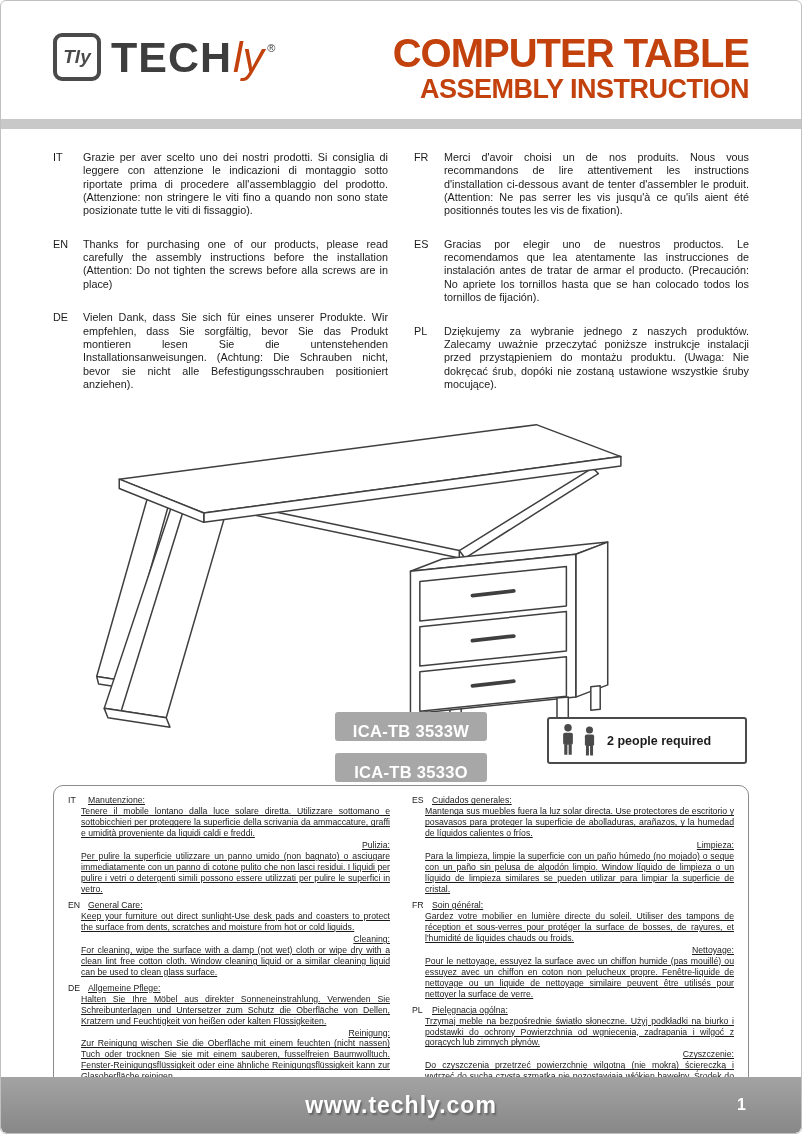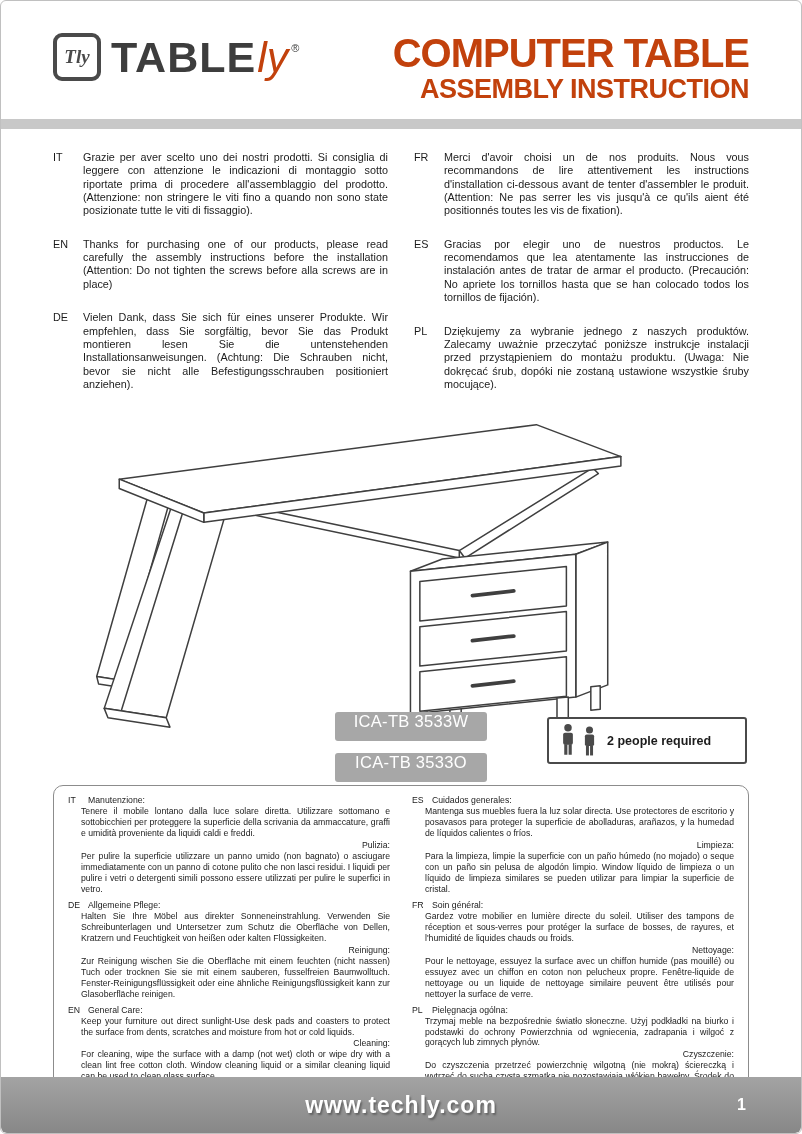--- a/index.html
+++ b/index.html
@@ -21,21 +21,21 @@
   
   .header {
     display: flex; justify-content: space-between; align-items: flex-start;
     padding: 32px 52px 0 52px;
   }
   .logo { display: flex; align-items: center; gap: 10px; color: #3d3d3d; }
   .logo-mark {
     width: 48px; height: 48px;
     border: 4px solid #4a4a4a; border-radius: 9px;
     display: flex; align-items: center; justify-content: center;
-    font-size: 19px; font-weight: bold; font-style: italic; color: #4a4a4a; font-family: Liberation Serif, serif;
+    font-size: 19px; font-weight: bold; font-style: italic; color: #4a4a4a;
   }
   .logo-word { display: flex; align-items: baseline; }
   .logo-tech { font-size: 43px; font-weight: bold; letter-spacing: 1px; line-height: 1; color: #3d3d3d; }
   .logo-ly { font-size: 43px; font-style: italic; line-height: 1; margin-left: 1px; color: #c2410c; }
   .logo-reg { font-size: 11px; vertical-align: top; position: relative; top: -20px; margin-left: 3px; }
   .titles { text-align: right; color: #c2410c; }
   .title1 { font-size: 40px; font-weight: bold; letter-spacing: -1px; line-height: 1.02; }
   .title2 { font-size: 27px; font-weight: bold; letter-spacing: -0.5px; line-height: 1.15; }
 
   .divider { height: 10px; background: #c8c8c8; margin-top: 14px; }
@@ -45,43 +45,43 @@
   .intro-col { flex: 1; min-width: 0; }
   .intro-item { display: flex; margin-bottom: 20px; }
   .intro-lang { flex: 0 0 30px; font-size: 10.8px; line-height: 1.24; }
   .intro-text { font-size: 10.8px; line-height: 1.24; text-align: justify; }
 
   
   .illustration { position: relative; margin: 4px 52px 0 52px; height: 368px; }
   .desk-svg { position: absolute; left: 8px; top: 0; }
   .model-label {
     position: absolute; left: 282px; width: 152px; height: 29px;
-    background: #a7a7a7; color: #fff; font-weight: normal; font-size: 16.5px;
-    display: flex; align-items: flex-start; justify-content: center;
+    background: #a7a7a7; color: #fff; font-weight: bold; font-size: 16.5px;
+    display: flex; align-items: flex-end; justify-content: center;
     border-radius: 3px; letter-spacing: 0.3px;
   }
   .model-label.m0 { top: 297px; }
   .model-label.m1 { top: 338px; }
   .people-box {
     position: absolute; right: 2px; top: 302px; width: 200px; height: 47px;
     border: 2.5px solid #4a4a4a; border-radius: 3px; background: #fff;
     display: flex; align-items: center; gap: 5px; padding: 0 10px;
   }
   .people-icons { display: flex; align-items: flex-end; gap: 4px; }
   .people-text { font-size: 12.5px; font-weight: bold; margin-left: 4px; }
 
   
   .care-box {
     margin: 2px 52px 0 52px;
     border: 1.5px solid #8c8c8c; border-radius: 10px;
     padding: 9px 14px 6px 14px;
     display: flex; gap: 22px;
   }
   .care-col { flex: 1; min-width: 0; }
-  .care-block { margin-bottom: 5px; font-size: 8.7px; line-height: 1.26; }
+  .care-block { margin-bottom: 5px; font-size: 8.7px; line-height: 1.26; text-decoration: underline; }
   .care-lang { display: inline-block; width: 20px; }
   .care-body { margin: 0 0 1px 13px; text-align: justify; }
   .care-sub { margin: 0 0 0 18px; text-align: right; }
 
   
   .footer {
     position: absolute; bottom: 0; left: 0; width: 100%; height: 56px;
     background: linear-gradient(#a3a3a3, #878787);
     border-radius: 0 0 6px 6px;
   }
@@ -99,21 +99,21 @@
 <body>
 
 <div class="page">
 
   <div class="header">
     <div class="logo">
       <span class="logo-mark">
         <span>Tly</span>
       </span>
       <span class="logo-word">
-        <span class="logo-tech">TABLE</span>
+        <span class="logo-tech">TECH</span>
         <span class="logo-ly">ly</span>
         <span class="logo-reg">®</span>
       </span>
     </div>
     <div class="titles">
       <div class="title1">COMPUTER TABLE</div>
       <div class="title2">ASSEMBLY INSTRUCTION</div>
     </div>
   </div>
 
@@ -219,34 +219,34 @@
       <div class="care-block">
         <div>
           <span class="care-lang">IT</span><span>Manutenzione:</span>
         </div>
         <p class="care-body">Tenere il mobile lontano dalla luce solare diretta. Utilizzare sottomano e sottobicchieri per proteggere la superficie della scrivania da ammaccature, graffi e umidità proveniente da liquidi caldi e freddi.</p>
         <p class="care-sub">Pulizia:</p>
         <p class="care-body">Per pulire la superficie utilizzare un panno umido (non bagnato) o asciugare immediatamente con un panno di cotone pulito che non lasci residui. I liquidi per pulire i vetri o detergenti simili possono essere utilizzati per pulire le superfici in vetro.</p>
       </div>
       <div class="care-block">
         <div>
+          <span class="care-lang">EN</span><span>General Care:</span>
+        </div>
+        <p class="care-body">Keep your furniture out direct sunlight-Use desk pads and coasters to protect the surface from dents, scratches and moisture from hot or cold liquids.</p>
+        <p class="care-sub">Cleaning:</p>
+        <p class="care-body">For cleaning, wipe the surface with a damp (not wet) cloth or wipe dry with a clean lint free cotton cloth. Window cleaning liquid or a similar cleaning liquid can be used to clean glass surface.</p>
+      </div>
+      <div class="care-block">
+        <div>
           <span class="care-lang">DE</span><span>Allgemeine Pflege:</span>
         </div>
         <p class="care-body">Halten Sie Ihre Möbel aus direkter Sonneneinstrahlung. Verwenden Sie Schreibunterlagen und Untersetzer zum Schutz die Oberfläche von Dellen, Kratzern und Feuchtigkeit von heißen oder kalten Flüssigkeiten.</p>
         <p class="care-sub">Reinigung:</p>
         <p class="care-body">Zur Reinigung wischen Sie die Oberfläche mit einem feuchten (nicht nassen) Tuch oder trocknen Sie sie mit einem sauberen, fusselfreien Baumwolltuch. Fenster-Reinigungsflüssigkeit oder eine ähnliche Reinigungsflüssigkeit kann zur Glasoberfläche reinigen.</p>
       </div>
-      <div class="care-block">
-        <div>
-          <span class="care-lang">EN</span><span>General Care:</span>
-        </div>
-        <p class="care-body">Keep your furniture out direct sunlight-Use desk pads and coasters to protect the surface from dents, scratches and moisture from hot or cold liquids.</p>
-        <p class="care-sub">Cleaning:</p>
-        <p class="care-body">For cleaning, wipe the surface with a damp (not wet) cloth or wipe dry with a clean lint free cotton cloth. Window cleaning liquid or a similar cleaning liquid can be used to clean glass surface.</p>
-      </div>
     </div>
     <div class="care-col">
       <div class="care-block">
         <div>
           <span class="care-lang">ES</span><span>Cuidados generales:</span>
         </div>
         <p class="care-body">Mantenga sus muebles fuera la luz solar directa. Use protectores de escritorio y posavasos para proteger la superficie de abolladuras, arañazos, y la humedad de líquidos calientes o fríos.</p>
         <p class="care-sub">Limpieza:</p>
         <p class="care-body">Para la limpieza, limpie la superficie con un paño húmedo (no mojado) o seque con un paño sin pelusa de algodón limpio. Window líquido de limpieza o un líquido de limpieza similares se pueden utilizar para limpiar la superficie de cristal.</p>
       </div>

